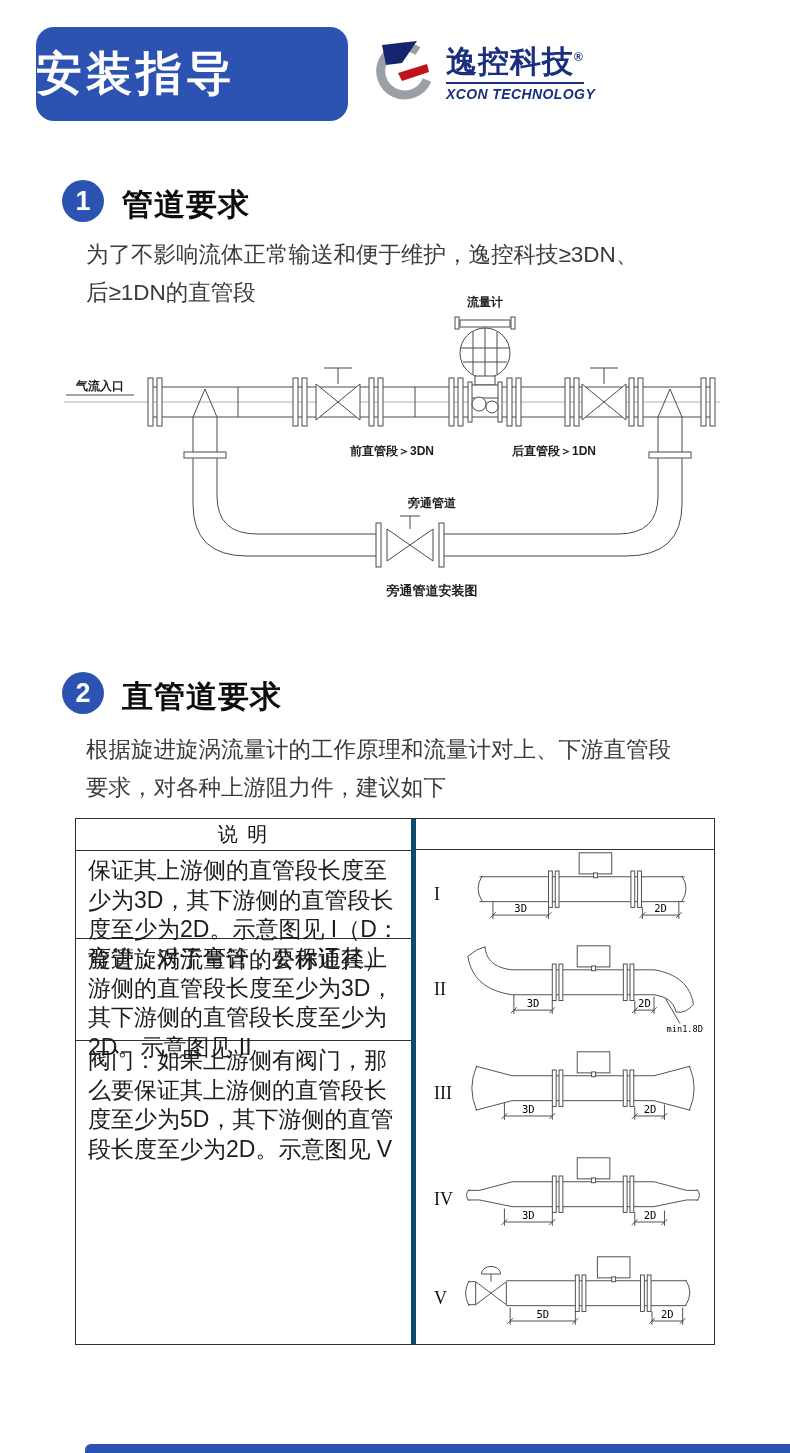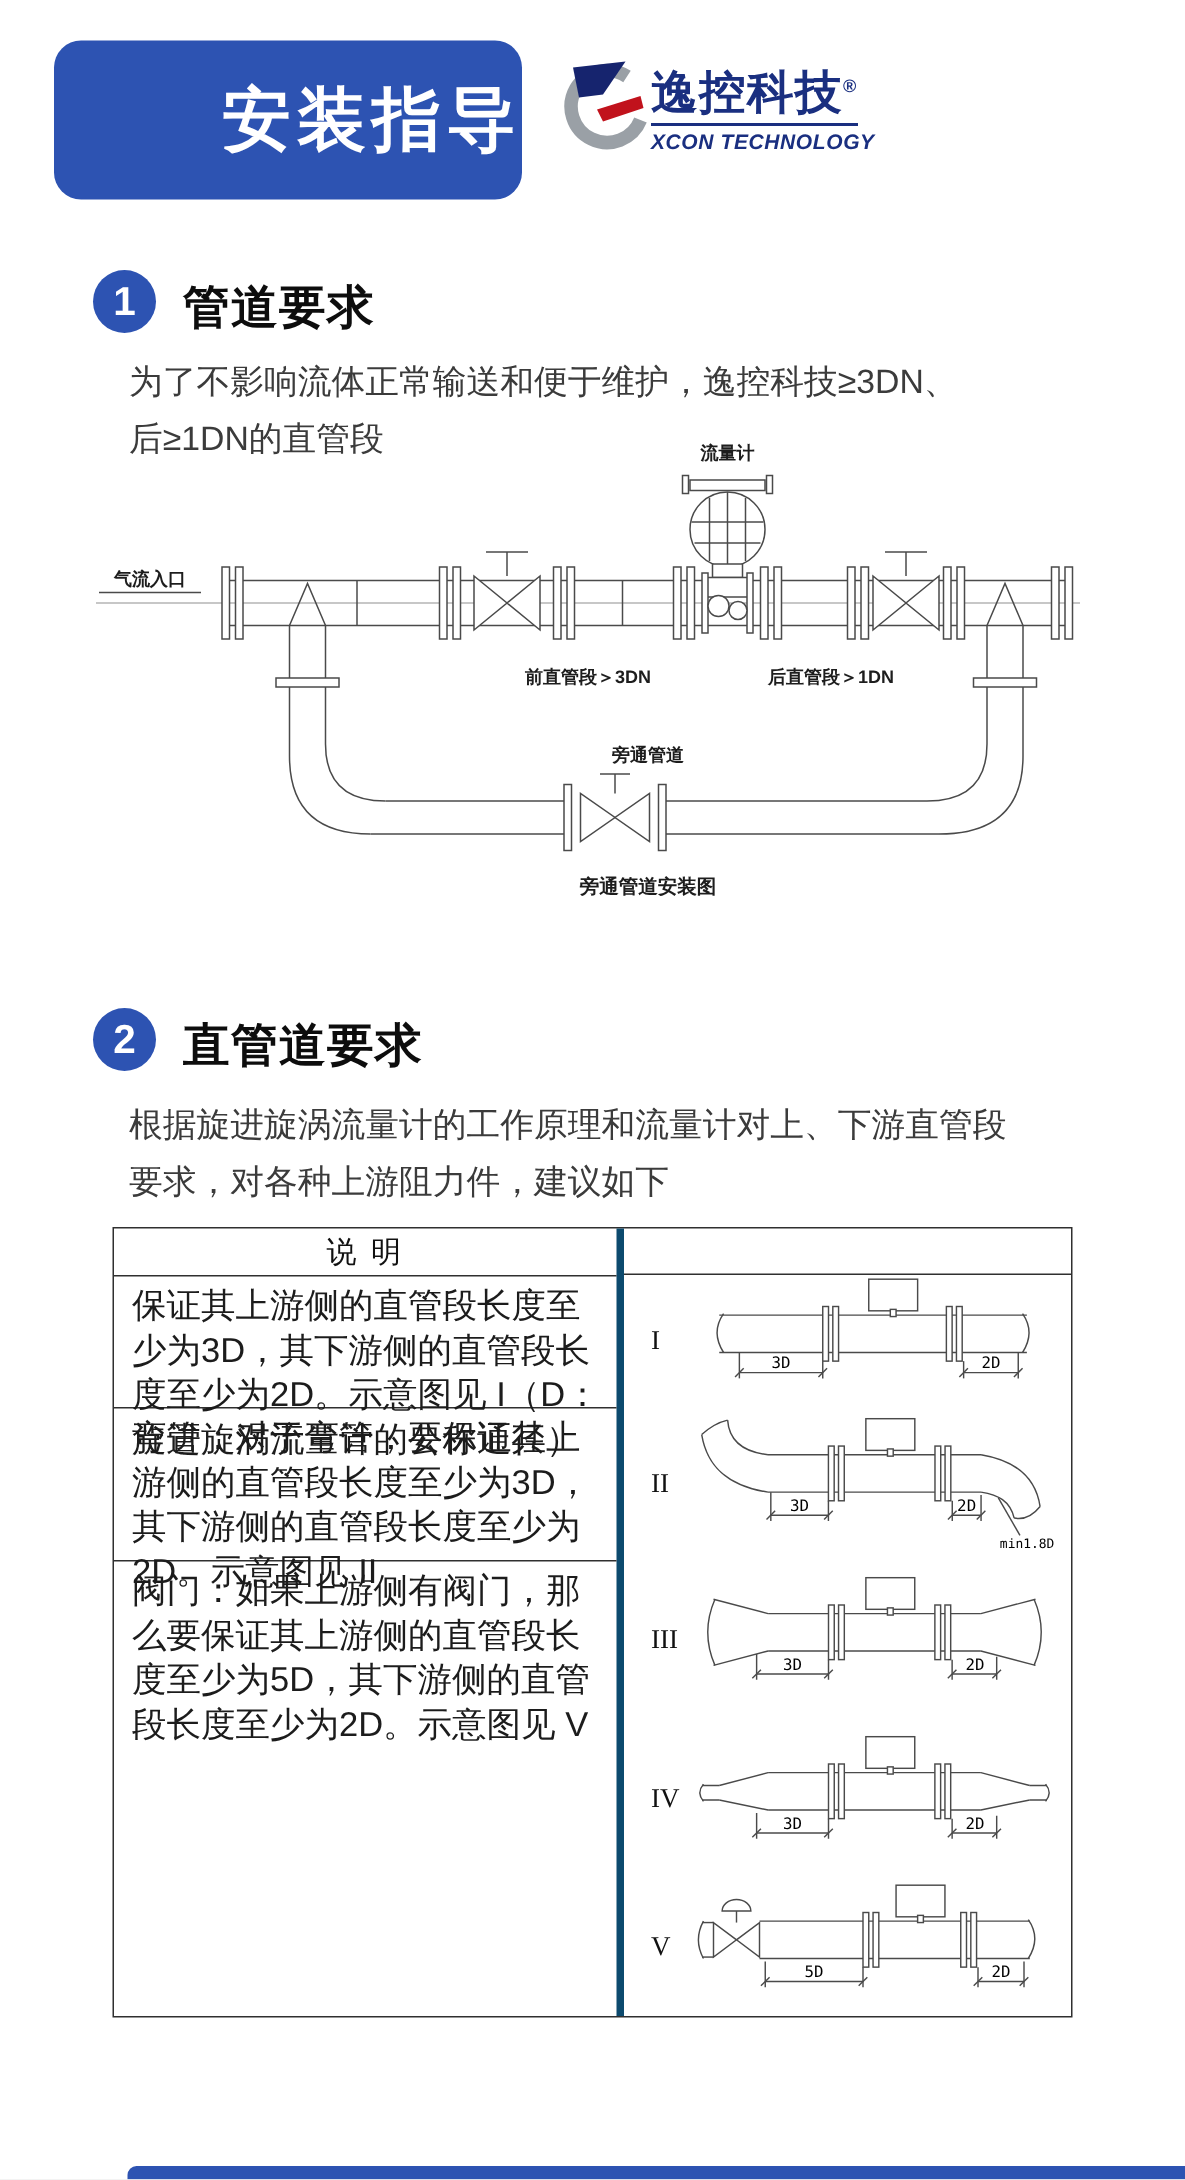--- a/index.html
+++ b/index.html
@@ -3,28 +3,28 @@
 <meta charset="utf-8">
 <style>
   html,body{margin:0;padding:0;background:#e9e9e9;}
   .page{
     position:relative;width:790px;height:1453px;background:#ffffff;
     margin:0 auto;overflow:hidden;
     font-family:"Liberation Sans","DejaVu Sans",sans-serif;color:#222;
   }
   
   .banner{
-    position:absolute;left:36px;top:27px;width:312px;height:106px;
+    position:absolute;left:36px;top:27px;width:312px;height:94px;
     background:var(--c-accent,#2d53b2);border-radius:18px;
-    display:flex;align-items:center;justify-content:flex-end;
+    display:flex;align-items:center;justify-content:flex-start;
   }
   .banner-title{color:#fff;font-size:46px;font-weight:800;letter-spacing:4px;}
   .logo{position:absolute;left:372px;top:40px;display:flex;align-items:center;}
   .logo-icon{width:62px;height:62px;flex:0 0 auto;}
-  .logo-text{margin-left:0;}
+  .logo-text{margin-left:12px;}
   .logo-cn{
     font-size:31px;font-weight:800;color:var(--c-logo_navy,#1a2f80);
     letter-spacing:1px;line-height:34px;border-bottom:2px solid var(--c-logo_navy,#1a2f80);
     padding-bottom:2px;display:inline-block;
   }
   .logo-cn sup{font-size:12px;font-weight:700;vertical-align:super;}
   .logo-en{
     font-size:14px;font-weight:700;font-style:italic;
     color:var(--c-logo_navy,#1a2f80);letter-spacing:0.4px;margin-top:2px;
   }

